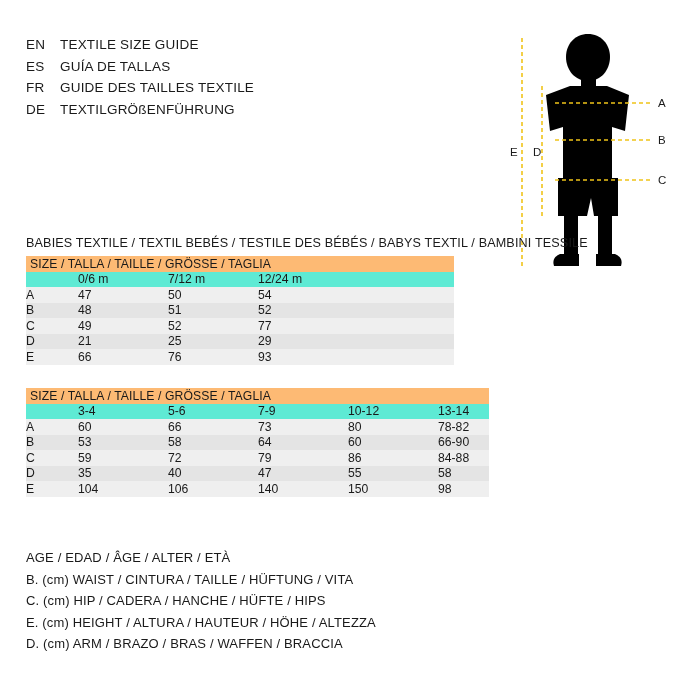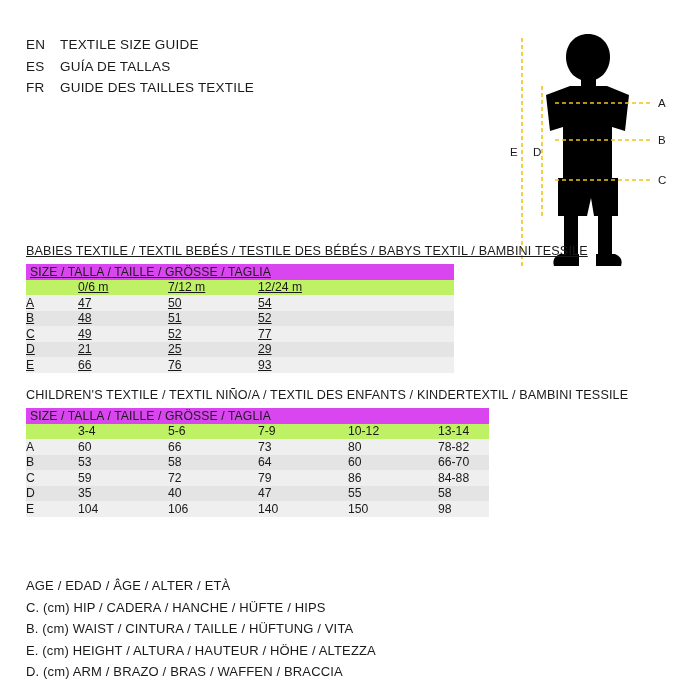--- a/index.html
+++ b/index.html
@@ -50,21 +50,21 @@
     position: absolute;
     left: 500px;
     top: 28px;
     width: 180px;
     height: 250px;
   }
   .figure svg { display: block; }
 
   
   .table-block { position: absolute; left: 26px; width: 648px; }
-  #babies-block { top: 244px; text-decoration: underline; }
+  #babies-block { top: 236px; }
   #children-block { top: 388px; }
 
   .table-caption {
     font-size: 12.6px;
     letter-spacing: 0.15px;
     margin-bottom: 6px;
     white-space: nowrap;
   }
   table.size-table {
     border-collapse: collapse;
@@ -72,36 +72,36 @@
     table-layout: fixed;
   }
   table.size-table td, table.size-table th {
     padding: 0;
     height: 15.5px;
     vertical-align: middle;
     font-weight: normal;
     text-align: left;
   }
   .hdr-row th {
-    background: #d946ef;
+    background: #fdba74;
     font-size: 12.2px;
     letter-spacing: 0.1px;
   }
   .hdr-row th.sizelabel { padding-left: 4px; }
-  .subhdr-row td { background: #bef264; }
+  .subhdr-row td { background: #5eead4; }
   .row-even td { background: #efefef; }
   .row-odd td { background: #e4e4e4; }
   .c-label { padding-left: 4px; }
   table.size-table td.c-val, table.size-table td.c-sub { padding-left: 4px; }
 
   
   .legend {
     position: absolute;
     left: 26px;
-    top: 575px;
+    top: 547px;
     width: 560px;
   }
   .legend-line {
     font-size: 13px;
     letter-spacing: 0.15px;
     line-height: 21.5px;
     white-space: nowrap;
   }
 </style>
 </head>
@@ -115,20 +115,24 @@
       <span class="lang-text">TEXTILE SIZE GUIDE</span>
     </div>
     <div class="lang-row">
       <span class="lang-code">ES</span>
       <span class="lang-text">GUÍA DE TALLAS</span>
     </div>
     <div class="lang-row">
       <span class="lang-code">FR</span>
       <span class="lang-text">GUIDE DES TAILLES TEXTILE</span>
     </div>
+    <div class="lang-row">
+      <span class="lang-code">DE</span>
+      <span class="lang-text">TEXTILGRÖßENFÜHRUNG</span>
+    </div>
   </div>
 
   <div class="figure">
     <svg width="180" height="250" viewBox="0 0 180 250" xmlns="http://www.w3.org/2000/svg">
 
       <g fill="#000000">
 
         <path d="M88 6 c-13 0 -22 10 -22 23 0 13 9 24 22 24 13 0 22 -11 22 -24 0 -13 -9 -23 -22 -23 z"></path>
 
         <rect x="81" y="50" width="15" height="8"></rect>
@@ -214,21 +218,20 @@
         <td class="c-label">E</td>
         <td class="c-val">66</td>
         <td class="c-val">76</td>
         <td class="c-val">93</td>
       </tr>
     </tbody>
       </table>
   </div>
 
   <div class="table-block" id="children-block">
-    <div class="table-caption">CHILDREN'S TEXTILE / TEXTIL NIÑO/A / TEXTIL DES ENFANTS / KINDERTEXTIL / BAMBINI TESSILE</div>
     <table class="size-table">
       <colgroup>
         <col style="width:48px">
         <col style="width:90px">
         <col style="width:90px">
         <col style="width:90px">
         <col style="width:90px">
         <col style="width:55px">
       </colgroup>
       <tbody>
@@ -250,21 +253,21 @@
         <td class="c-val">73</td>
         <td class="c-val">80</td>
         <td class="c-val">78-82</td>
       </tr>
       <tr class="row-odd">
         <td class="c-label">B</td>
         <td class="c-val">53</td>
         <td class="c-val">58</td>
         <td class="c-val">64</td>
         <td class="c-val">60</td>
-        <td class="c-val">66-70</td>
+        <td class="c-val">66-90</td>
       </tr>
       <tr class="row-even">
         <td class="c-label">C</td>
         <td class="c-val">59</td>
         <td class="c-val">72</td>
         <td class="c-val">79</td>
         <td class="c-val">86</td>
         <td class="c-val">84-88</td>
       </tr>
       <tr class="row-odd">
@@ -282,19 +285,19 @@
         <td class="c-val">140</td>
         <td class="c-val">150</td>
         <td class="c-val">98</td>
       </tr>
     </tbody>
       </table>
   </div>
 
   <div class="legend">
     <div class="legend-line">AGE / EDAD / ÂGE / ALTER / ETÀ</div>
+    <div class="legend-line">B. (cm) WAIST / CINTURA / TAILLE / HÜFTUNG / VITA</div>
     <div class="legend-line">C. (cm) HIP / CADERA / HANCHE / HÜFTE / HIPS</div>
-    <div class="legend-line">B. (cm) WAIST / CINTURA / TAILLE / HÜFTUNG / VITA</div>
     <div class="legend-line">E. (cm) HEIGHT / ALTURA / HAUTEUR / HÖHE / ALTEZZA</div>
     <div class="legend-line">D. (cm) ARM / BRAZO / BRAS / WAFFEN / BRACCIA</div>
   </div>
 
 </div>
 
 </body></html>

